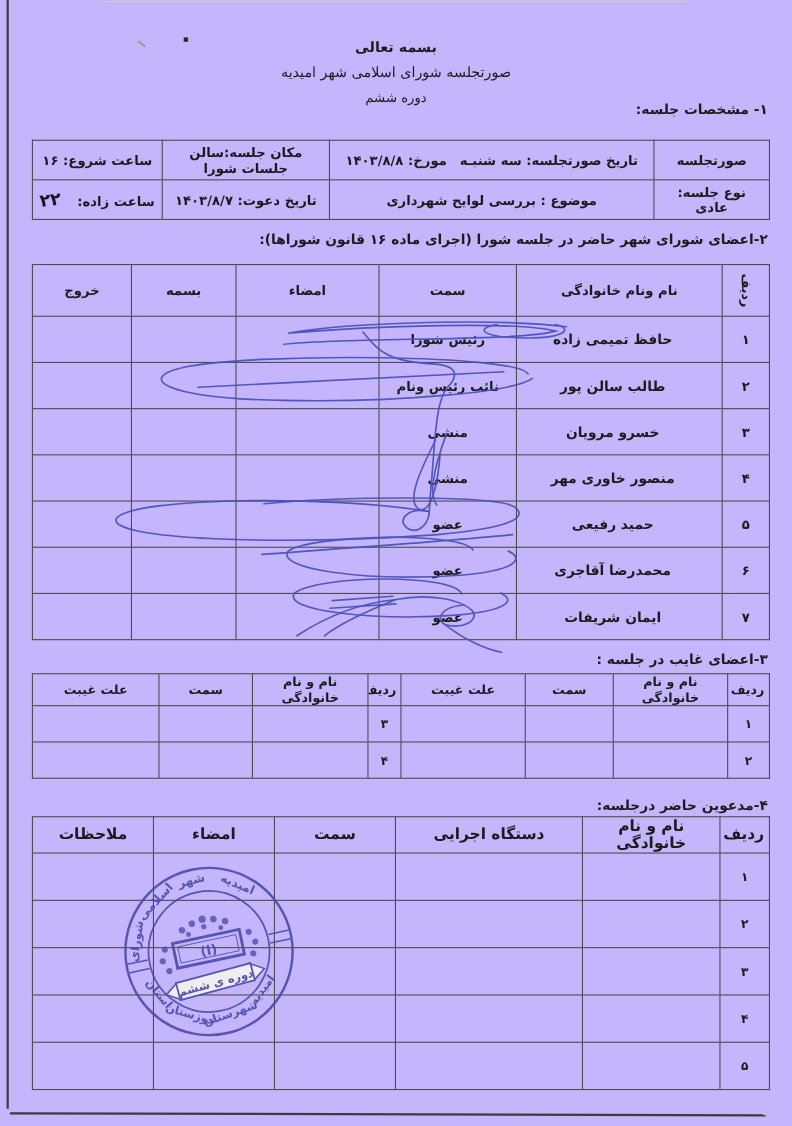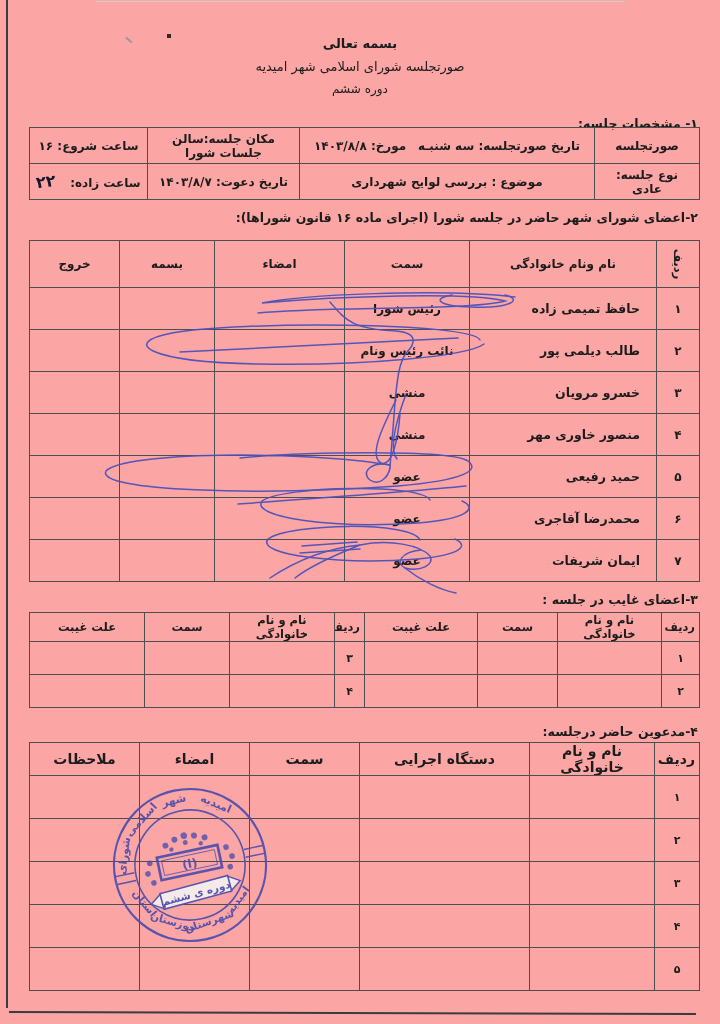--- a/index.html
+++ b/index.html
@@ -1,54 +1,54 @@
 <!DOCTYPE html>
 <html lang="fa" dir="rtl"><head>
 <meta charset="utf-8">
 <style>
   html,body{margin:0;padding:0;}
   body{background:#888;font-family:"DejaVu Sans", sans-serif;}
   .page{
     position:relative;width:720px;height:1024px;margin:0 auto;
-    background:#fca5a5;overflow:hidden;direction:rtl;color:#1c1c1c;
+    background:#c4b5fd;overflow:hidden;direction:rtl;color:#1c1c1c;
   }
   
   .edge-left{position:absolute;left:6px;top:0;width:2px;height:1008px;background:#3c3c3c;}
   .edge-bottom{position:absolute;left:9px;top:1012px;width:687px;height:2px;background:#3c3c3c;transform:rotate(.15deg);}
   .edge-top{position:absolute;left:95px;top:1px;width:530px;height:1px;background:#cfccc6;}
   .spot-dot{position:absolute;left:167px;top:34px;width:4px;height:4px;background:#2a2a2a;}
   .spot-tick{position:absolute;left:125px;top:39px;width:8px;height:1.5px;background:#9a9a9a;transform:rotate(40deg);}
 
   .doc-header{position:absolute;top:32px;left:0;right:0;text-align:center;line-height:1.8;}
   .doc-header .l1{font-size:13px;font-weight:bold;}
   .doc-header .l2{font-size:13px;font-weight:normal;}
   .doc-header .l3{font-size:12px;}
 
   .sec-heading{position:absolute;right:22px;font-size:12.5px;font-weight:bold;white-space:nowrap;}
-  #h1{top:116px;}
+  #h1{top:92px;}
   #h2{top:210px;}
   #h3{top:592px;}
   #h4{top:724px;}
 
   table{border-collapse:collapse;table-layout:fixed;position:absolute;background:transparent;}
   td,th{border:1px solid #4e4e4e;font-size:12px;font-weight:bold;text-align:center;vertical-align:middle;padding:0 4px;overflow:hidden;}
   th{font-weight:bold;}
 
   
   #t1{top:127px;right:20px;width:670px;}
   #t1 td{height:35px;}
   #t1 .split{padding:0 14px;}
   #t1 .split .inner{display:flex;justify-content:space-between;align-items:center;}
   .hw{font-size:16px;font-weight:bold;color:#16162a;display:inline-block;transform:rotate(-7deg);letter-spacing:1px;margin-right:10px;}
 
   
   #t2{top:240px;right:20px;width:670px;}
   #t2 th{height:46px;}
   #t2 td{height:41px;}
-  #t2 .c-name{text-align:right;padding-right:16px;font-size:12.5px;}
+  #t2 .c-name{text-align:center;padding-right:16px;font-size:12.5px;}
   .rot{display:inline-block;transform:rotate(90deg);font-size:11.5px;}
 
   
   #t3{top:612px;right:20px;width:670px;}
   #t3 th{height:23px;font-size:11.5px;}
   #t3 td{height:32px;font-size:11px;}
 
   
   #t4{top:742px;right:20px;width:670px;}
   #t4 th{height:23px;font-size:14px;}
@@ -131,21 +131,21 @@
     <tr>
       <td>۱</td>
       <td class="c-name">حافظ تمیمی زاده</td>
       <td>رئیس شورا</td>
       <td></td>
       <td></td>
       <td></td>
     </tr>
     <tr>
       <td>۲</td>
-      <td class="c-name">طالب دیلمی پور</td>
+      <td class="c-name">طالب سالن پور</td>
       <td>نائب رئیس ونام</td>
       <td></td>
       <td></td>
       <td></td>
     </tr>
     <tr>
       <td>۳</td>
       <td class="c-name">خسرو مرویان</td>
       <td>منشی</td>
       <td></td>

